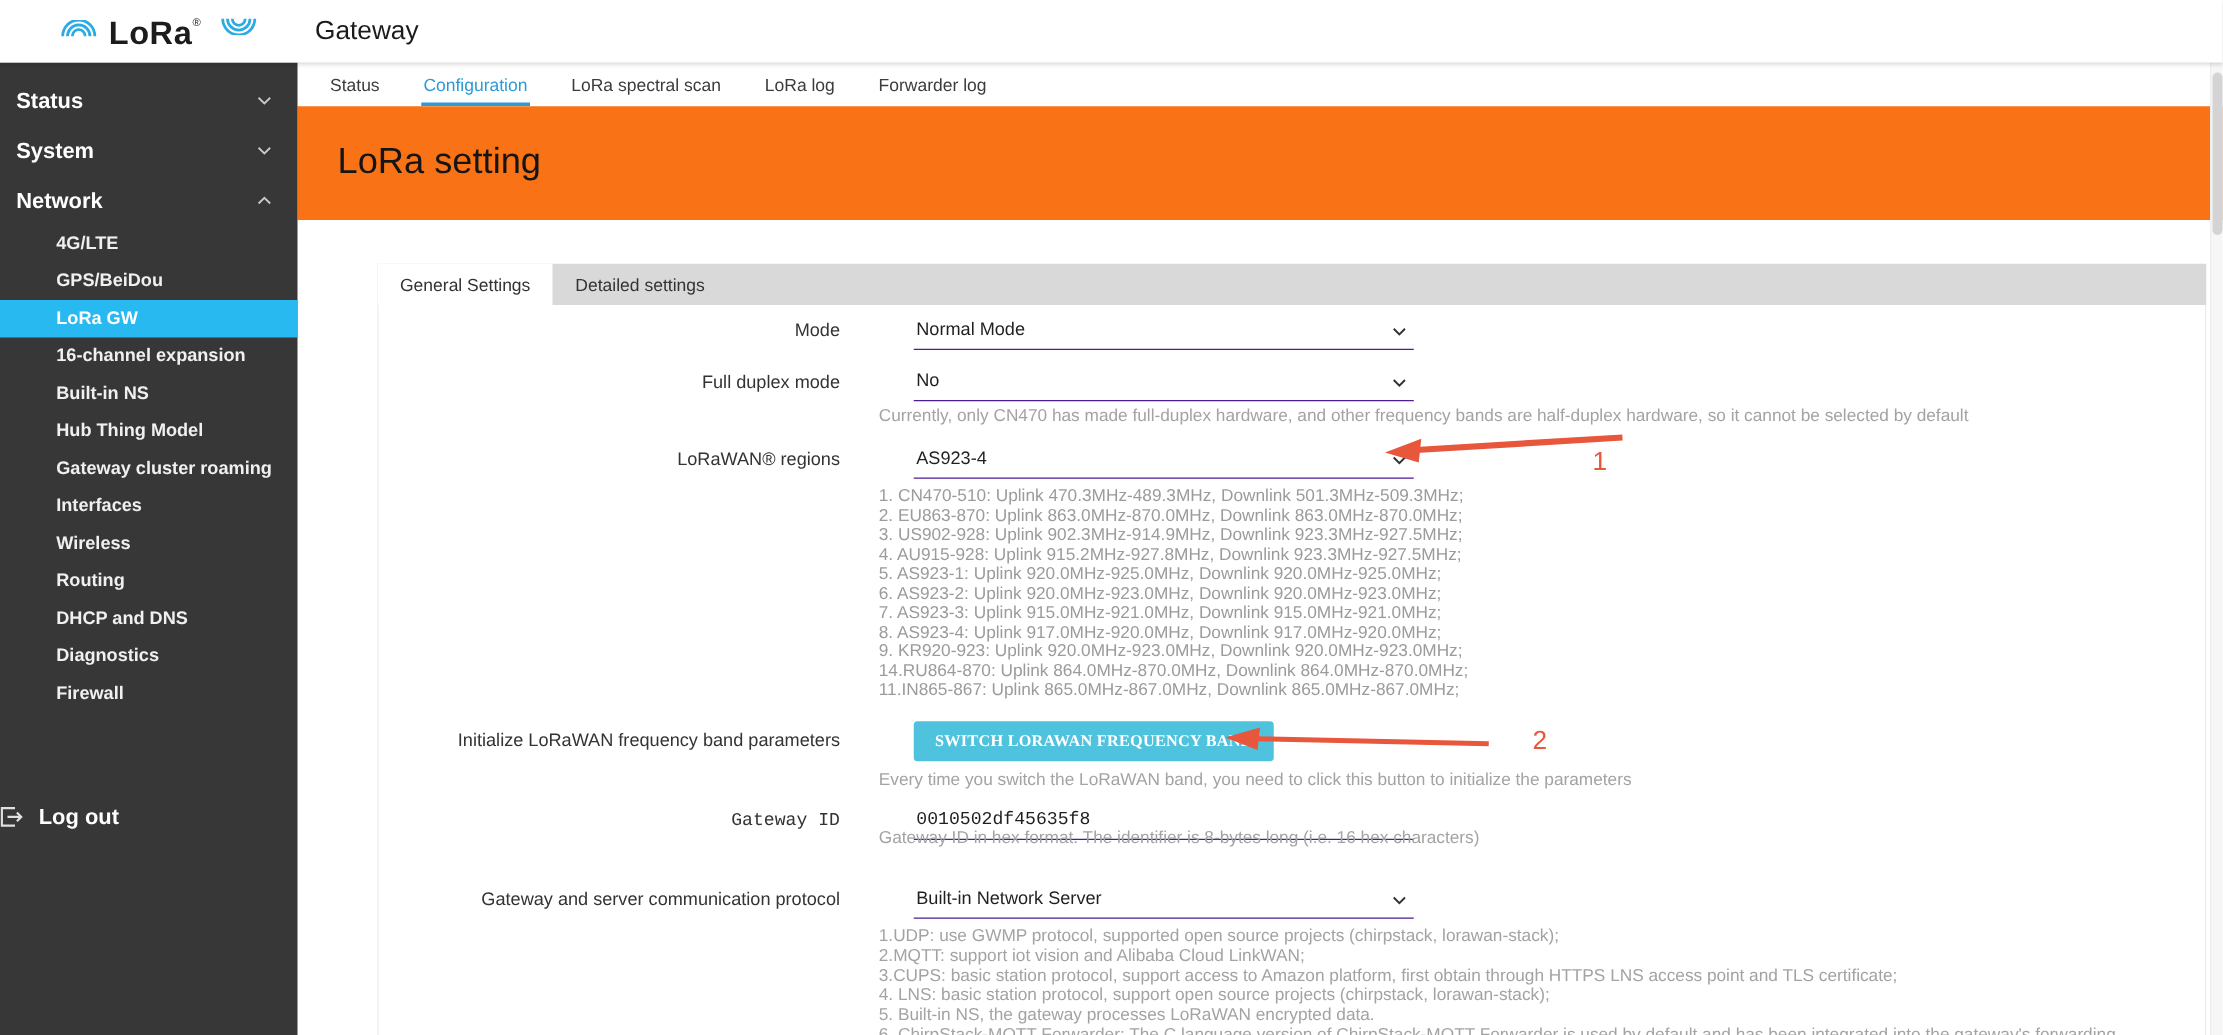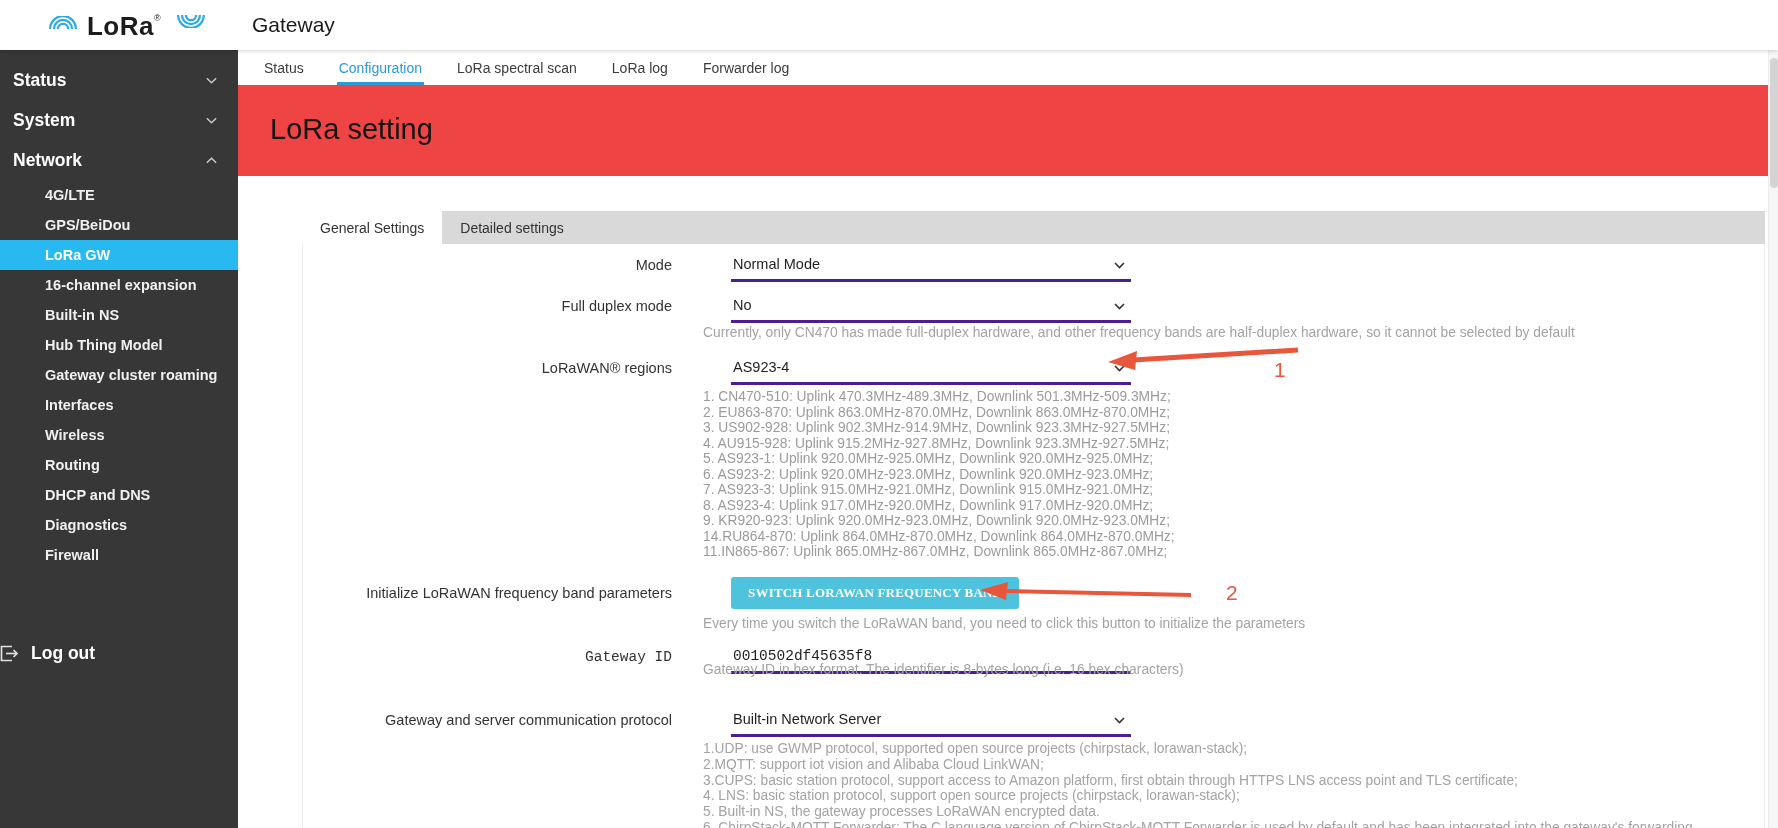--- a/index.html
+++ b/index.html
@@ -30,35 +30,35 @@
     align-items:center; padding-left:0; color:#fff; font-size:17.5px; font-weight:600; cursor:pointer;}
   .logout svg { margin-right:12px; }
 
   
   .main { position:absolute; left:238px; top:50px; width:1540px; height:778px; background:#fff; }
   .tabbar { height:35px; background:#fff; display:flex; padding-left:24px; }
   .tab { font-size:14px; color:#3c3c3c; padding:0 2px; margin-right:31px; display:flex;
     align-items:center; cursor:pointer; }
   .tab.active { color:#2b9bd7; box-shadow: inset 0 -3px 0 #2b9bd7; }
 
-  .gray-band { height:91px; background:#ef4444; padding:28px 0 0 32px; }
+  .gray-band { height:91px; background:#f97316; padding:28px 0 0 32px; }
   .page-title { font-size:29px; color:#151515; }
 
   .section { position:relative; width:1540px; height:652px; background:#fff; }
 
   .panel-tabs { position:absolute; left:64px; top:35px; width:1463px; height:33px; background:#d9d9d9; display:flex; }
   .ptab { padding:0 18px; display:flex; align-items:center; font-size:14px; color:#333; cursor:pointer;}
   .ptab.active { background:#fff; }
   .panel-body { position:absolute; left:64px; top:68px; width:1463px; height:584px;
     border-left:1px solid #ececec; border-right:1px solid #ececec; }
 
   .frow { position:absolute; left:64px; display:flex;gap:28px; }
   .flabel { width:370px; text-align:right; font-size:14.5px; color:#333; padding-top:4px; }
   .fctrl { margin-left:31px; width:400px; }
-  .select, .textinput { position:relative; border-bottom:3px solid #4c1d95;
+  .select, .textinput { position:relative; border-bottom:1px solid #4c1d95;
     padding:3px 16px 7px 2px; font-size:14.5px; color:#1f1f1f; cursor:pointer; }
   .textinput { cursor:text; }
   .select svg { position:absolute; right:6px; top:9px; }
   .helper { position:absolute; left:465px; font-size:13.8px; color:#a3a3a3; line-height:16px; }
   .rlist div { font-size:13.8px; color:#9b9b9b; line-height:15.5px; }
   .hlist div { font-size:13.8px; color:#a3a3a3; line-height:15.8px; }
   .cyan-btn { background:#4fc3dd; color:#fff; border:none; font-size:13px; font-weight:600;
     letter-spacing:.2px; padding:8px 17px; border-radius:3px; cursor:pointer;
     font-family:Liberation Serif, serif; }
 

